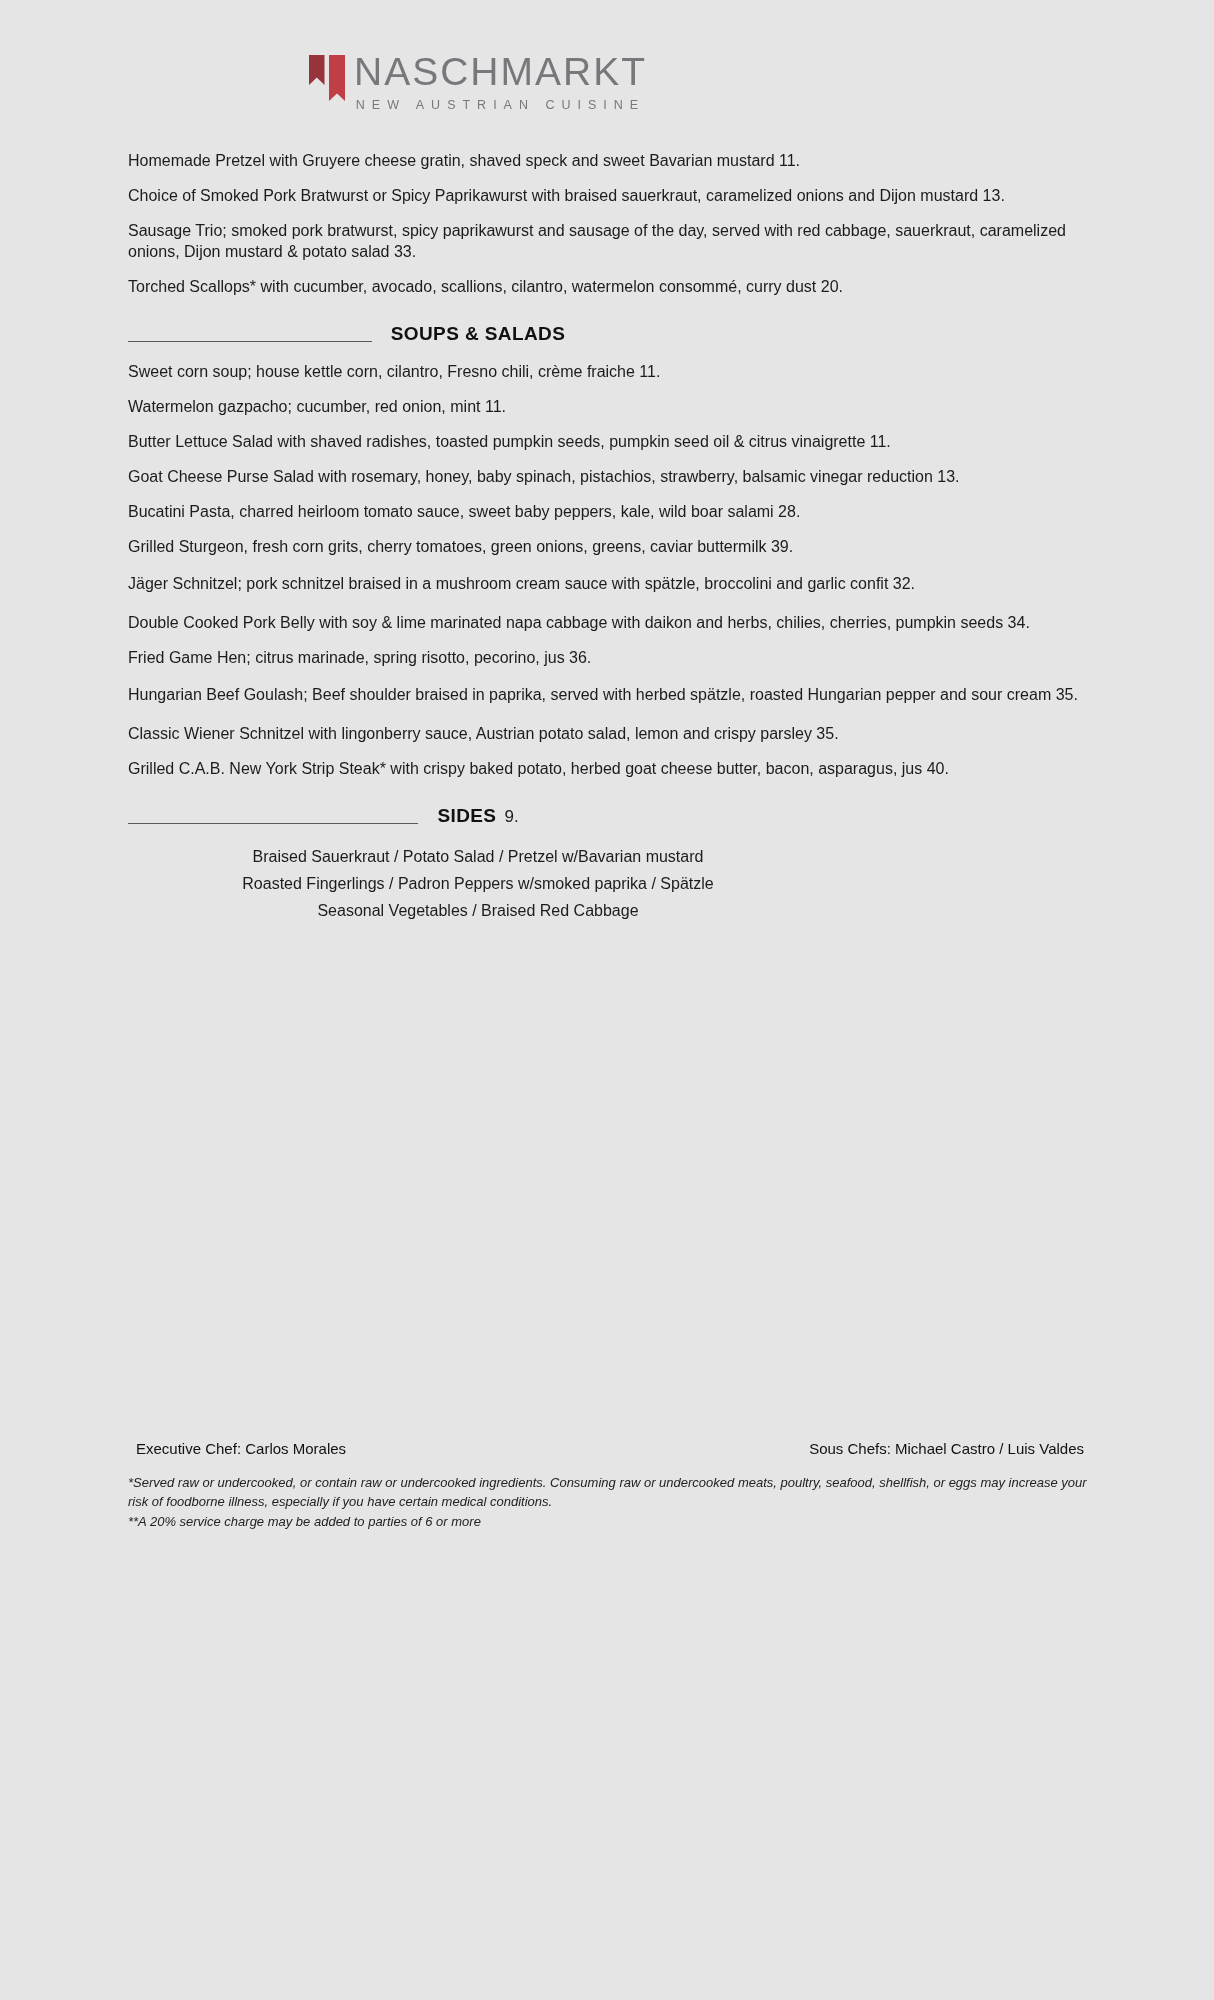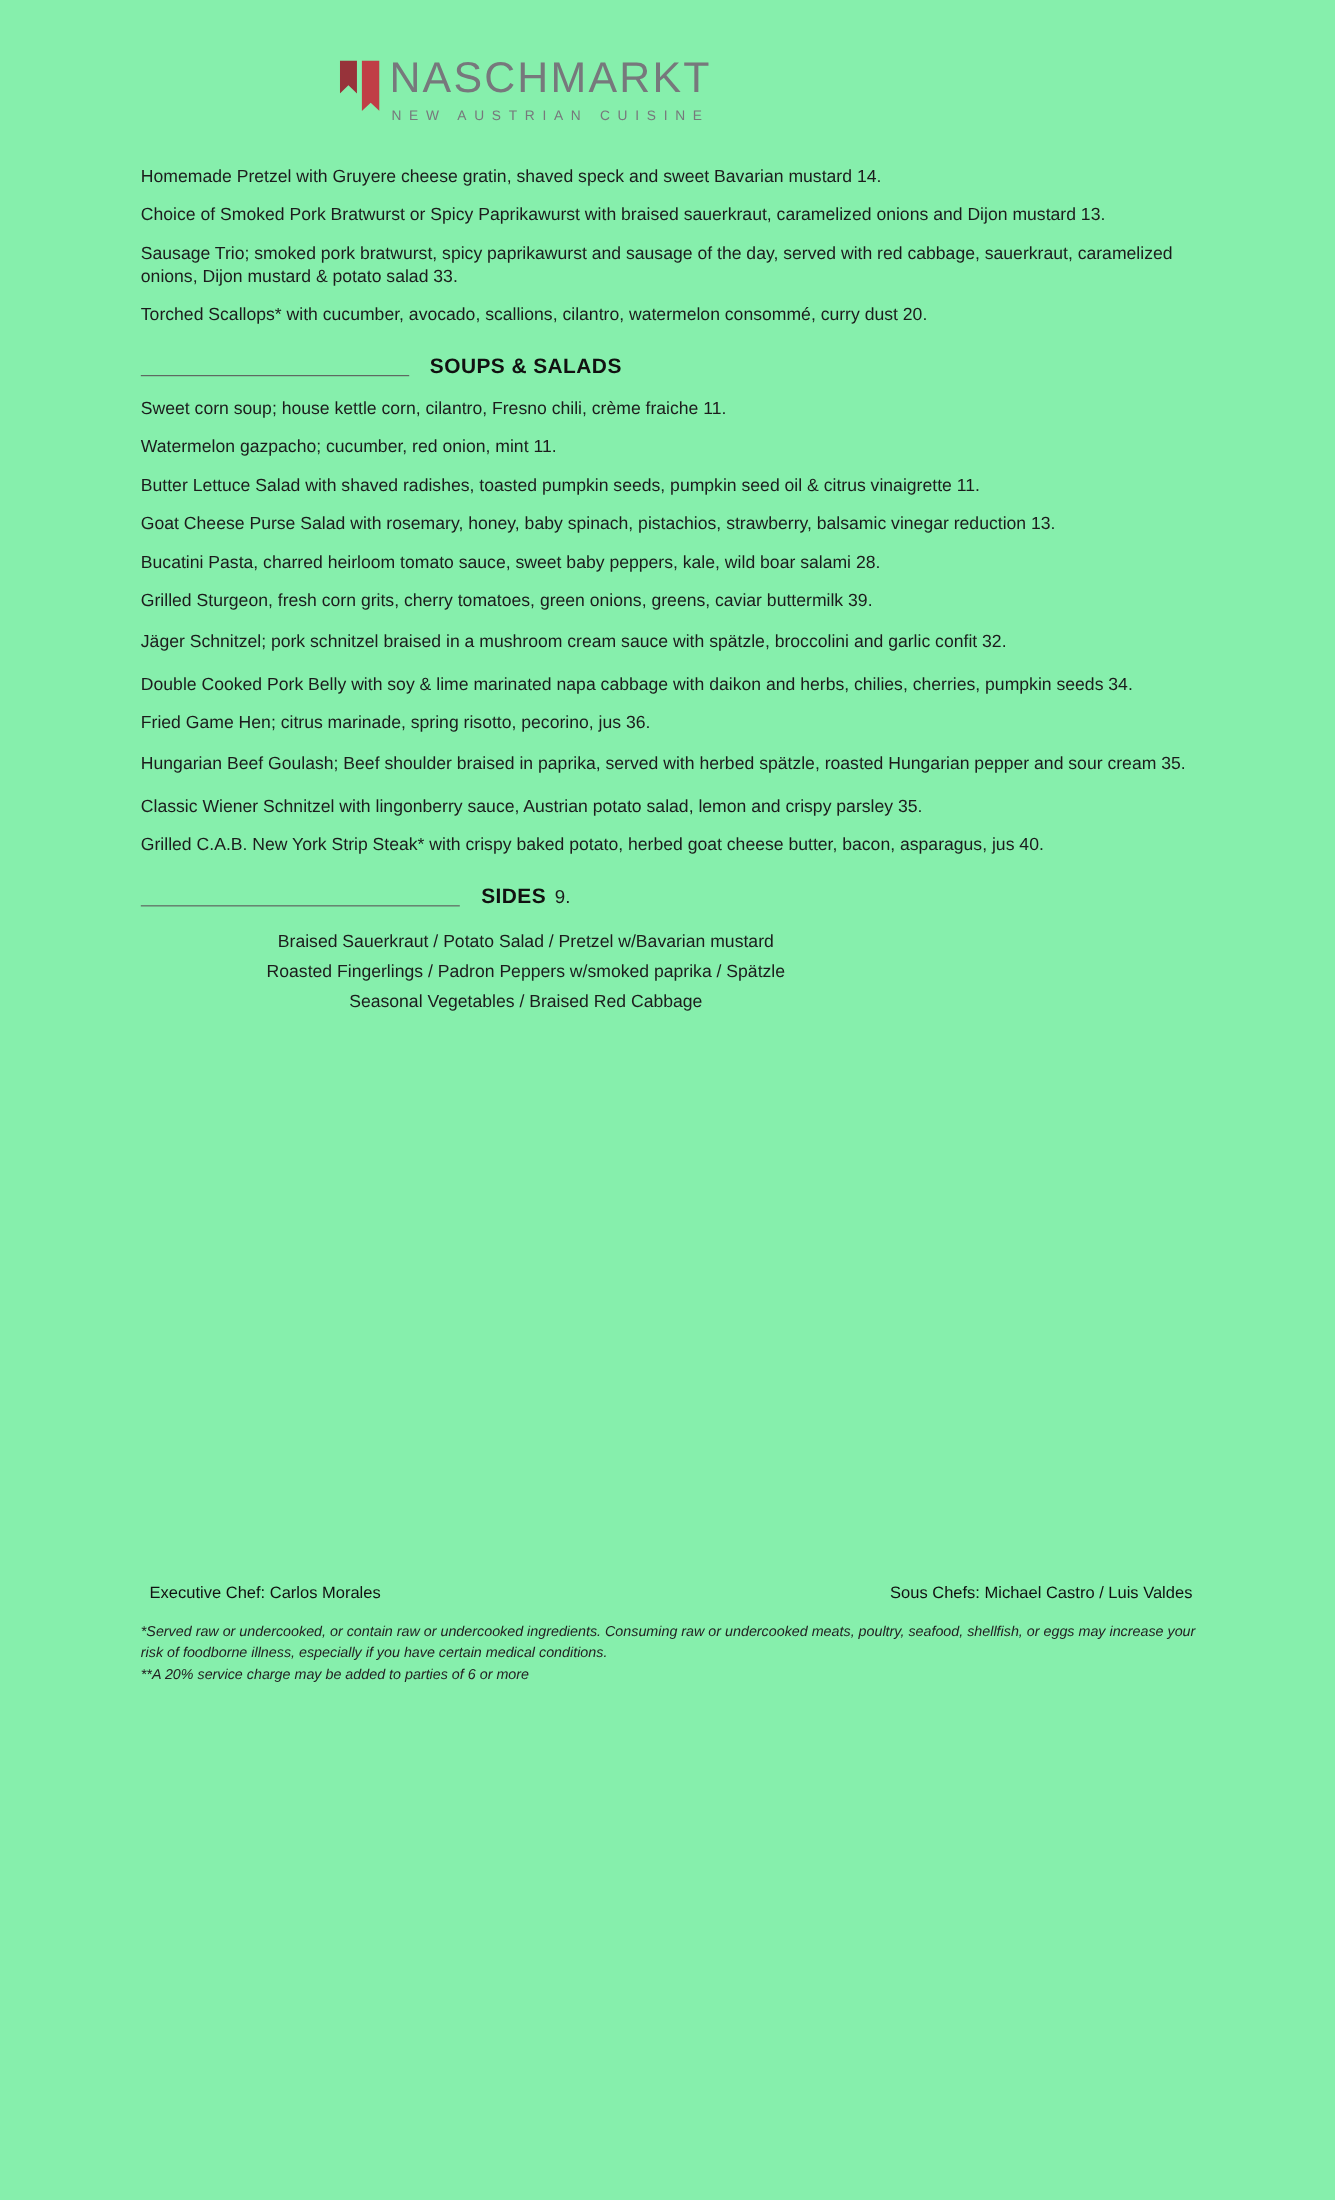--- a/index.html
+++ b/index.html
@@ -4,21 +4,21 @@
 <style>
   * { margin: 0; padding: 0; box-sizing: border-box; }
   html, body { background: #ffffff; }
   body { font-family: "Liberation Sans", sans-serif; color: #1c1c1c; }
 
   .page {
     position: relative;
     width: 1214px;
     height: 2000px;
     margin: 0 auto;
-    background: #86efac;
+    background: #e5e5e5;
     padding: 52px 128px 0 128px;
     overflow: hidden;
   }
 
   
   .center-col { width: 700px; }
 
   
   .brand { text-align: center; margin-bottom: 38px; }
   .brand-inner { display: inline-flex; align-items: flex-start; gap: 9px; }
@@ -131,21 +131,21 @@
         <span class="brand-text">
           <div class="brand-name">NASCHMARKT</div>
           <div class="brand-tagline">NEW AUSTRIAN CUISINE</div>
         </span>
       </div>
     </header>
   </div>
 
   <section>
     <div class="items">
-      <p class="item">Homemade Pretzel with Gruyere cheese gratin, shaved speck and sweet Bavarian mustard 14.</p>
+      <p class="item">Homemade Pretzel with Gruyere cheese gratin, shaved speck and sweet Bavarian mustard 11.</p>
       <p class="item">Choice of Smoked Pork Bratwurst or Spicy Paprikawurst with braised sauerkraut, caramelized onions and Dijon mustard 13.</p>
       <p class="item">Sausage Trio; smoked pork bratwurst, spicy paprikawurst and sausage of the day, served with red cabbage, sauerkraut, caramelized onions, Dijon mustard &amp; potato salad 33.</p>
       <p class="item">Torched Scallops* with cucumber, avocado, scallions, cilantro, watermelon consommé, curry dust 20.</p>
     </div>
   </section>
 
   <section>
     <div class="section-head center-col">
       <span class="rule rule-w2"></span>
       <span class="section-title">SOUPS &amp; SALADS</span>

